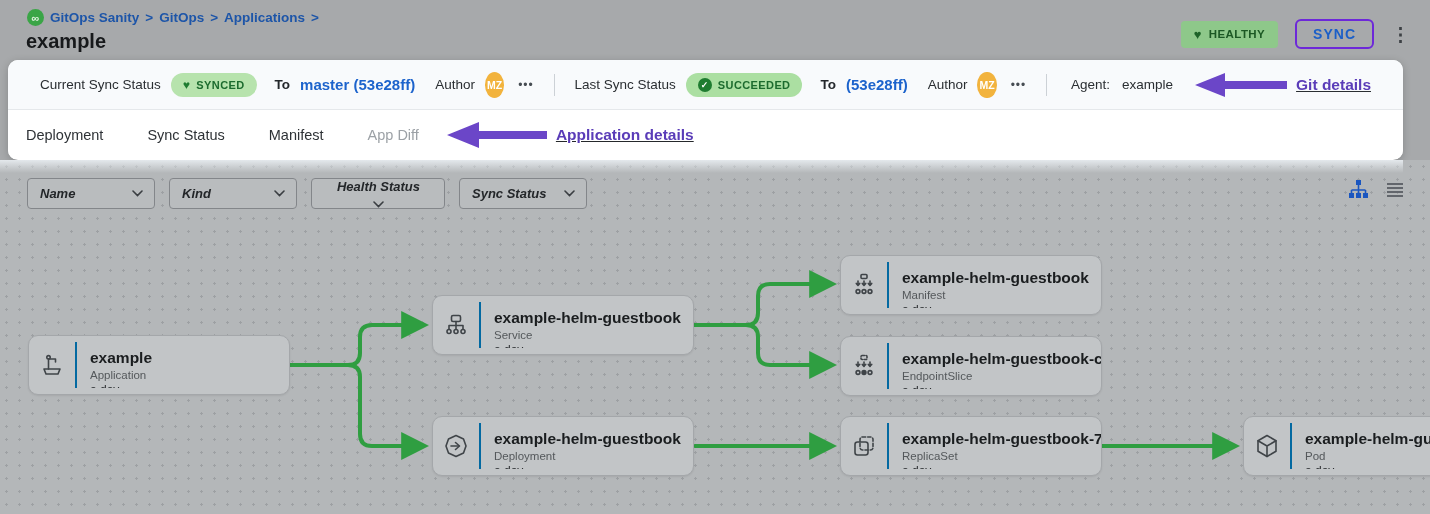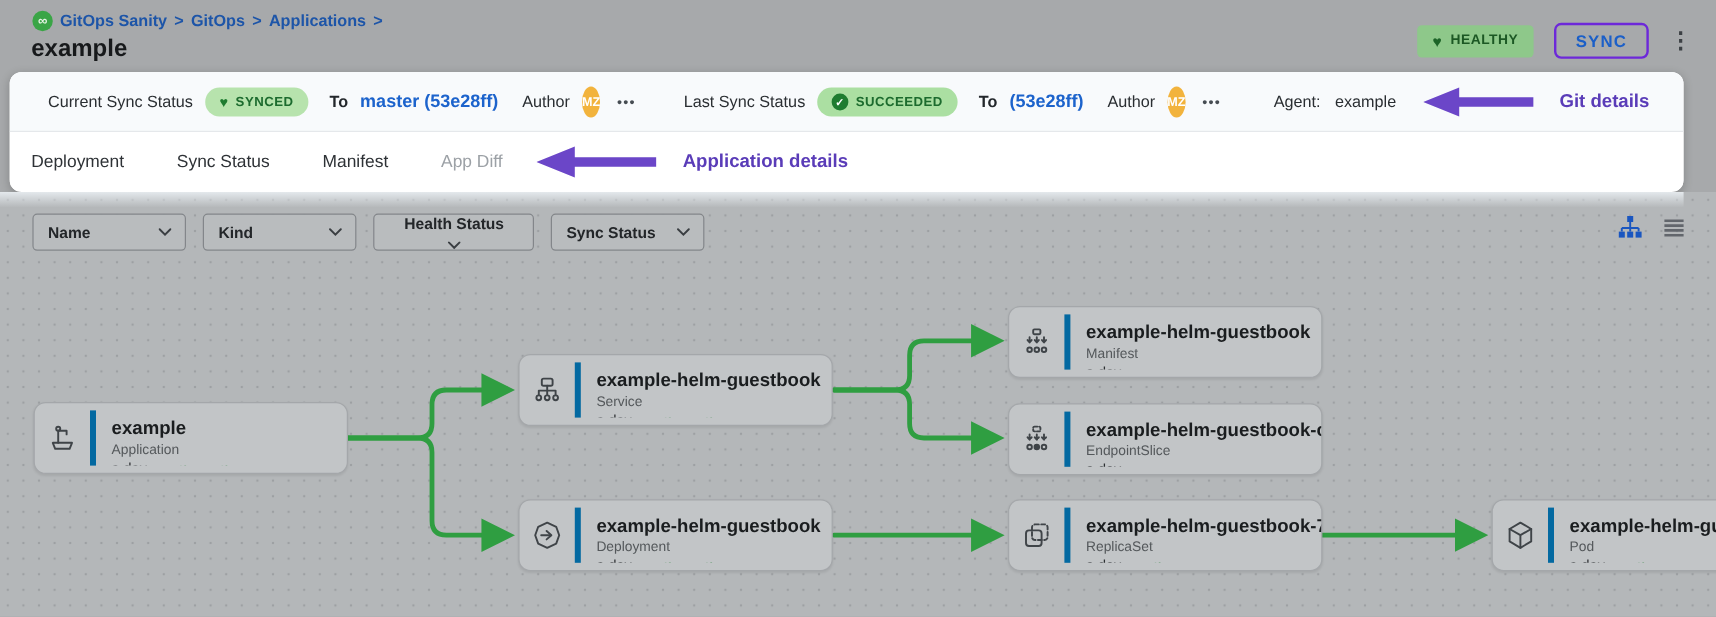--- a/index.html
+++ b/index.html
@@ -42,21 +42,21 @@
   .to-label { font-weight:bold; color:#23272b; margin-left:8px; }
   .revision { color:#1c63cc; font-weight:bold; font-size:15px; cursor:pointer; }
   .author-label { margin-left:10px; }
   .avatar { width:26px; height:26px; border-radius:50%; background:#f2b33d; color:#fff;
     display:flex; align-items:center; justify-content:center; font-size:10.5px; font-weight:bold; cursor:pointer; }
   .more-dots { color:#464c52; font-size:12px; letter-spacing:1px; margin-left:4px; cursor:pointer; }
   .vdivider { width:1px; height:22px; background:#ccd1d6; margin:0 10px; }
   .agent-label { margin-left:4px; }
   .agent-value { margin-left:2px; }
 
-  .annotation { display:flex; align-items:center; gap:22px; margin-left:12px; }
+  .annotation { display:flex; align-items:center; gap:9px; margin-left:12px;text-decoration:underline; }
   .annotation-text { color:#5a3cb8; font-weight:bold; font-size:15.5px; }
   .arrow-svg polygon { fill:#6b46c8; }
 
   .tabs-row { height:49px; display:flex; align-items:stretch; padding:0 18px; gap:44px; background:#fff; }
   .tab { display:flex; align-items:center; font-size:14.5px; color:#2e3236; cursor:pointer; position:relative; }
   .tab.active { font-weight:bold; color:#17191c; }
   .tab.active::after { content:""; position:absolute; left:-4px; right:-4px; bottom:0; height:3px; background:#1b5fc8; border-radius:2px 2px 0 0; }
   .tab.disabled { color:#9ca1a6; cursor:default; }
   .tabs-row .annotation { margin-left:-16px; align-self:center; }
 
@@ -64,33 +64,33 @@
   .canvas { position:absolute; left:0; top:160px; width:1430px; height:354px;
     background-color:#b4b7b9;
     background-image:radial-gradient(circle, #9da0a3 1.1px, rgba(0,0,0,0) 1.3px);
     background-size:13px 13px; }
   .canvas::before { content:""; position:absolute; left:0; top:0; width:1403px; height:13px;
     background:linear-gradient(#e9eef2e6, #e9eef200); pointer-events:none; }
 
   .filters { position:absolute; top:18px; left:27px; display:flex; gap:14px; }
   .dropdown { height:31px; border:1px solid #83868a; border-radius:4px; background:#b9bcbe;
     display:flex; align-items:center; justify-content:space-between; padding:0 11px 0 12px;
-    font-size:13px; font-weight:bold; color:#232629; cursor:pointer; }
+    font-size:13px; font-weight:bold; color:#232629; cursor:pointer;font-style:italic; }
   .dd-name { width:128px; } .dd-kind { width:128px; } .dd-health { width:134px;flex-direction:column; } .dd-sync { width:128px; }
 
   .view-toggles { position:absolute; top:20px; right:26px; display:flex; gap:17px; align-items:center; }
   .view-toggles svg { cursor:pointer; }
 
   .connectors { position:absolute; inset:0; pointer-events:none; }
 
   .node { position:absolute; width:262px; height:60px; background:#c2c5c7;
     border:1px solid #a4a7aa; border-radius:10px; display:flex; cursor:pointer;
     box-shadow:0 1px 2px rgba(0,0,0,.08); }
   .node-icon { width:46px; display:flex; align-items:center; justify-content:center; flex:0 0 46px; }
-  .node-body { border-left:5px solid #0369a1; padding:7px 0 0 13px; margin:6px 0; flex:1; overflow:hidden; }
+  .node-body { border-left:2px solid #0369a1; padding:7px 0 0 13px; margin:6px 0; flex:1; overflow:hidden; }
   .node-title { font-size:15.5px; color:#1a1d1f; font-weight:600; line-height:17px; white-space:nowrap; }
   .node-kind { font-size:11.5px; color:#54585b; line-height:14px; margin-top:2px; }
   .node-meta { font-size:12px; color:#2b2e31; line-height:15px; margin-top:1px; display:flex; align-items:center; }
   .heart { color:#1f7e2f; font-size:14px; margin-left:26px; line-height:12px; }
   .heart:first-of-type { margin-left:22px; }
   .kind-icon { stroke:#3f4448; stroke-width:1.6; fill:none; stroke-linejoin:round; stroke-linecap:round; }
 </style>
 </head>
 <body>
 

